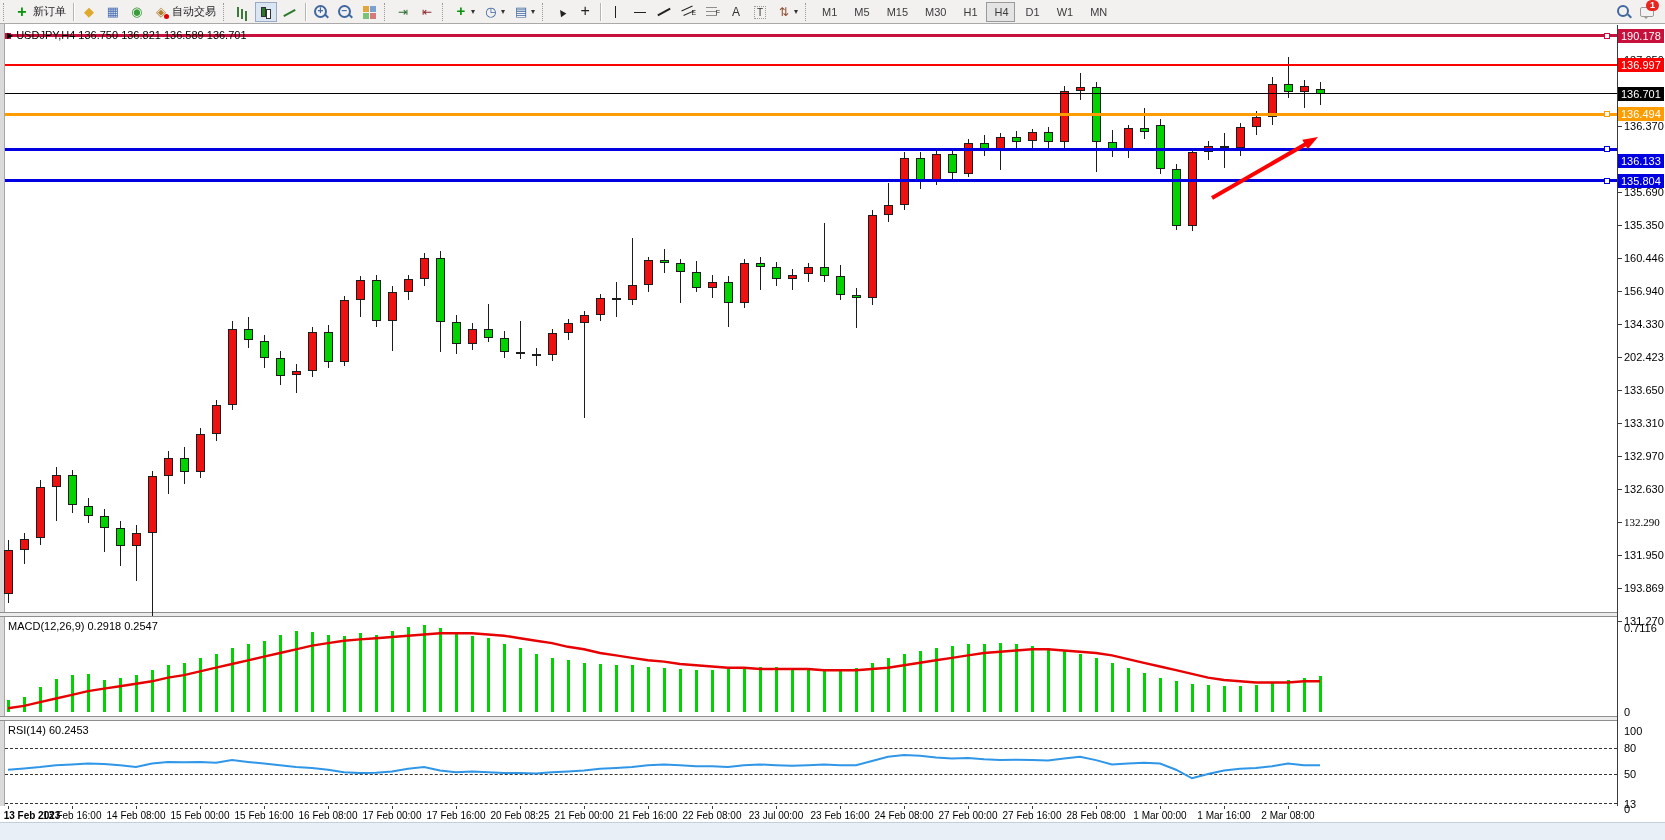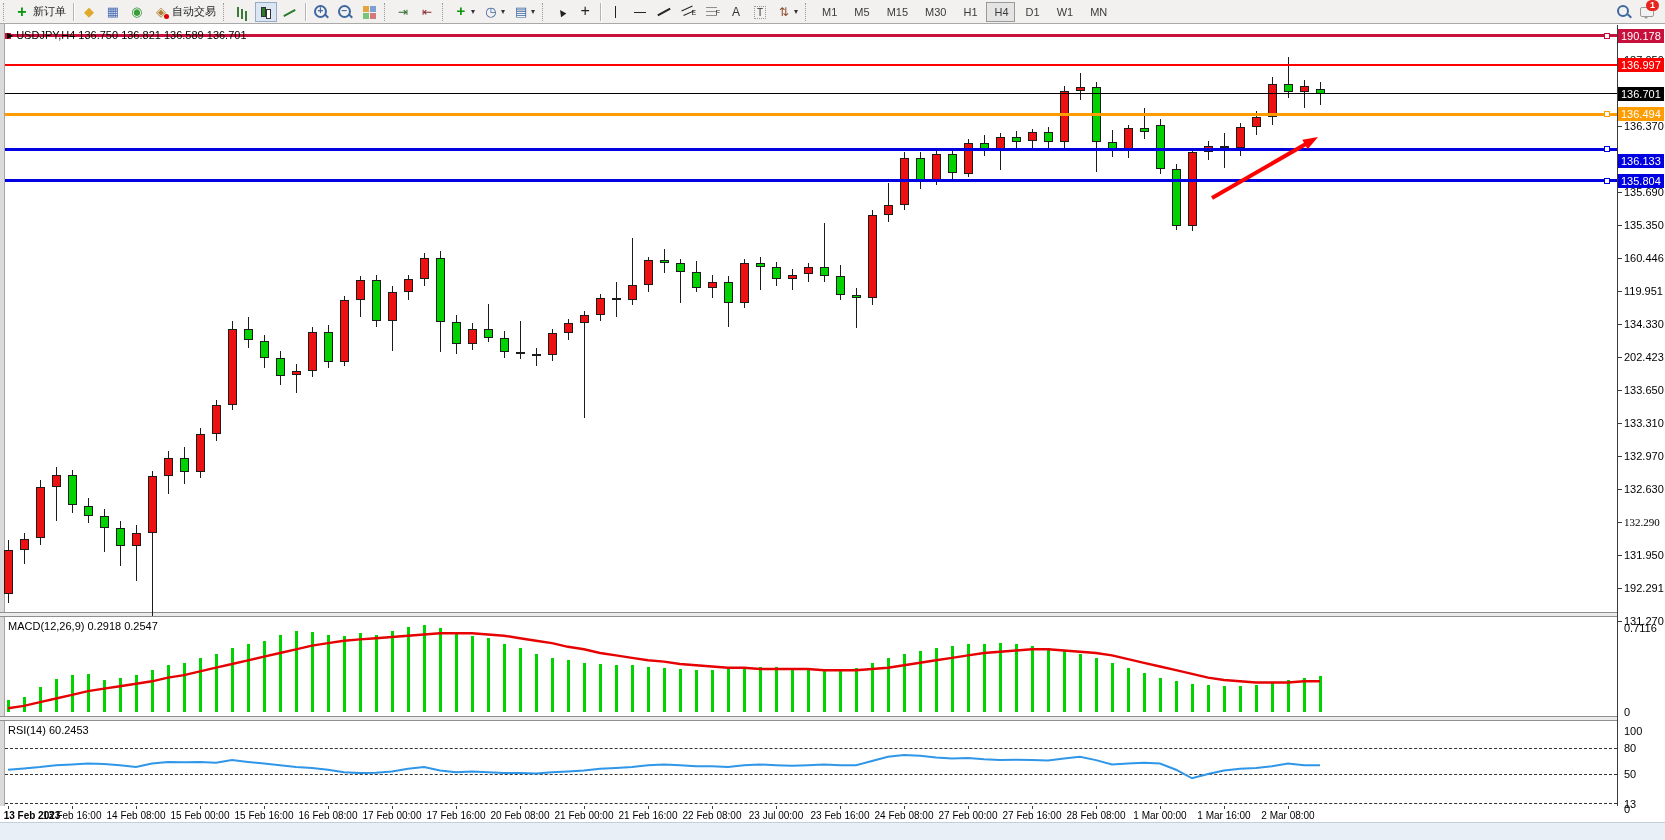--- a/index.html
+++ b/index.html
@@ -441,39 +441,39 @@
     <div class="tick-label" style="top: 126px;">136.370</div>
     <div class="tick-line" style="top: 159px;"></div>
     <div class="tick-label" style="top: 159px;">136.030</div>
     <div class="tick-line" style="top: 192px;"></div>
     <div class="tick-label" style="top: 192px;">135.690</div>
     <div class="tick-line" style="top: 225px;"></div>
     <div class="tick-label" style="top: 225px;">135.350</div>
     <div class="tick-line" style="top: 258px;"></div>
     <div class="tick-label" style="top: 258px;">160.446</div>
     <div class="tick-line" style="top: 291px;"></div>
-    <div class="tick-label" style="top: 291px;">119.951</div>
+    <div class="tick-label" style="top: 291px;">156.940</div>
     <div class="tick-line" style="top: 324px;"></div>
     <div class="tick-label" style="top: 324px;">134.330</div>
     <div class="tick-line" style="top: 357px;"></div>
     <div class="tick-label" style="top: 357px;">202.423</div>
     <div class="tick-line" style="top: 390px;"></div>
     <div class="tick-label" style="top: 390px;">133.650</div>
     <div class="tick-line" style="top: 423px;"></div>
     <div class="tick-label" style="top: 423px;">133.310</div>
     <div class="tick-line" style="top: 456px;"></div>
     <div class="tick-label" style="top: 456px;">132.970</div>
     <div class="tick-line" style="top: 489px;"></div>
     <div class="tick-label" style="top: 489px;">132.630</div>
     <div class="tick-line" style="top: 522px;"></div>
     <div class="tick-label" style="top: 522px; font-family: Liberation Serif, serif;">132.290</div>
     <div class="tick-line" style="top: 555px;"></div>
     <div class="tick-label" style="top: 555px;">131.950</div>
     <div class="tick-line" style="top: 588px;"></div>
-    <div class="tick-label" style="top: 588px;">192.291</div>
+    <div class="tick-label" style="top: 588px;">193.869</div>
     <div class="tick-line" style="top: 621px;"></div>
     <div class="tick-label" style="top: 621px;">131.270</div>
     <div class="macd-bar" style="left: 7px; top: 699.7px; height: 12.3px; background: rgb(0, 211, 0);"></div>
     <div class="macd-bar" style="left: 23px; top: 697.2px; height: 14.8px; background: rgb(0, 211, 0);"></div>
     <div class="macd-bar" style="left: 39px; top: 687.4px; height: 24.6px; background: rgb(0, 211, 0);"></div>
     <div class="macd-bar" style="left: 55px; top: 678.8px; height: 33.2px; background: rgb(0, 211, 0);"></div>
     <div class="macd-bar" style="left: 71px; top: 675.1px; height: 36.9px; background: rgb(0, 211, 0);"></div>
     <div class="macd-bar" style="left: 87px; top: 673.9px; height: 38.1px; background: rgb(0, 211, 0);"></div>
     <div class="macd-bar" style="left: 103px; top: 680px; height: 32px; background: rgb(0, 211, 0);"></div>
     <div class="macd-bar" style="left: 119px; top: 677.6px; height: 34.4px; background: rgb(0, 211, 0);"></div>
@@ -572,21 +572,21 @@
     <div class="time-label" style="left: 200px; top: 810px;">15 Feb 00:00</div>
     <div class="time-tick" style="left: 264px; top: 806px;"></div>
     <div class="time-label" style="left: 264px; top: 810px;">15 Feb 16:00</div>
     <div class="time-tick" style="left: 328px; top: 806px;"></div>
     <div class="time-label" style="left: 328px; top: 810px;">16 Feb 08:00</div>
     <div class="time-tick" style="left: 392px; top: 806px;"></div>
     <div class="time-label" style="left: 392px; top: 810px;">17 Feb 00:00</div>
     <div class="time-tick" style="left: 456px; top: 806px;"></div>
     <div class="time-label" style="left: 456px; top: 810px;">17 Feb 16:00</div>
     <div class="time-tick" style="left: 520px; top: 806px;"></div>
-    <div class="time-label" style="left: 520px; top: 810px;">20 Feb 08:00</div>
+    <div class="time-label" style="left: 520px; top: 810px;">20 Feb 08:25</div>
     <div class="time-tick" style="left: 584px; top: 806px;"></div>
     <div class="time-label" style="left: 584px; top: 810px;">21 Feb 00:00</div>
     <div class="time-tick" style="left: 648px; top: 806px;"></div>
     <div class="time-label" style="left: 648px; top: 810px;">21 Feb 16:00</div>
     <div class="time-tick" style="left: 712px; top: 806px;"></div>
     <div class="time-label" style="left: 712px; top: 810px;">22 Feb 08:00</div>
     <div class="time-tick" style="left: 776px; top: 806px;"></div>
     <div class="time-label" style="left: 776px; top: 810px;">23 Jul 00:00</div>
     <div class="time-tick" style="left: 840px; top: 806px;"></div>
     <div class="time-label" style="left: 840px; top: 810px;">23 Feb 16:00</div>

